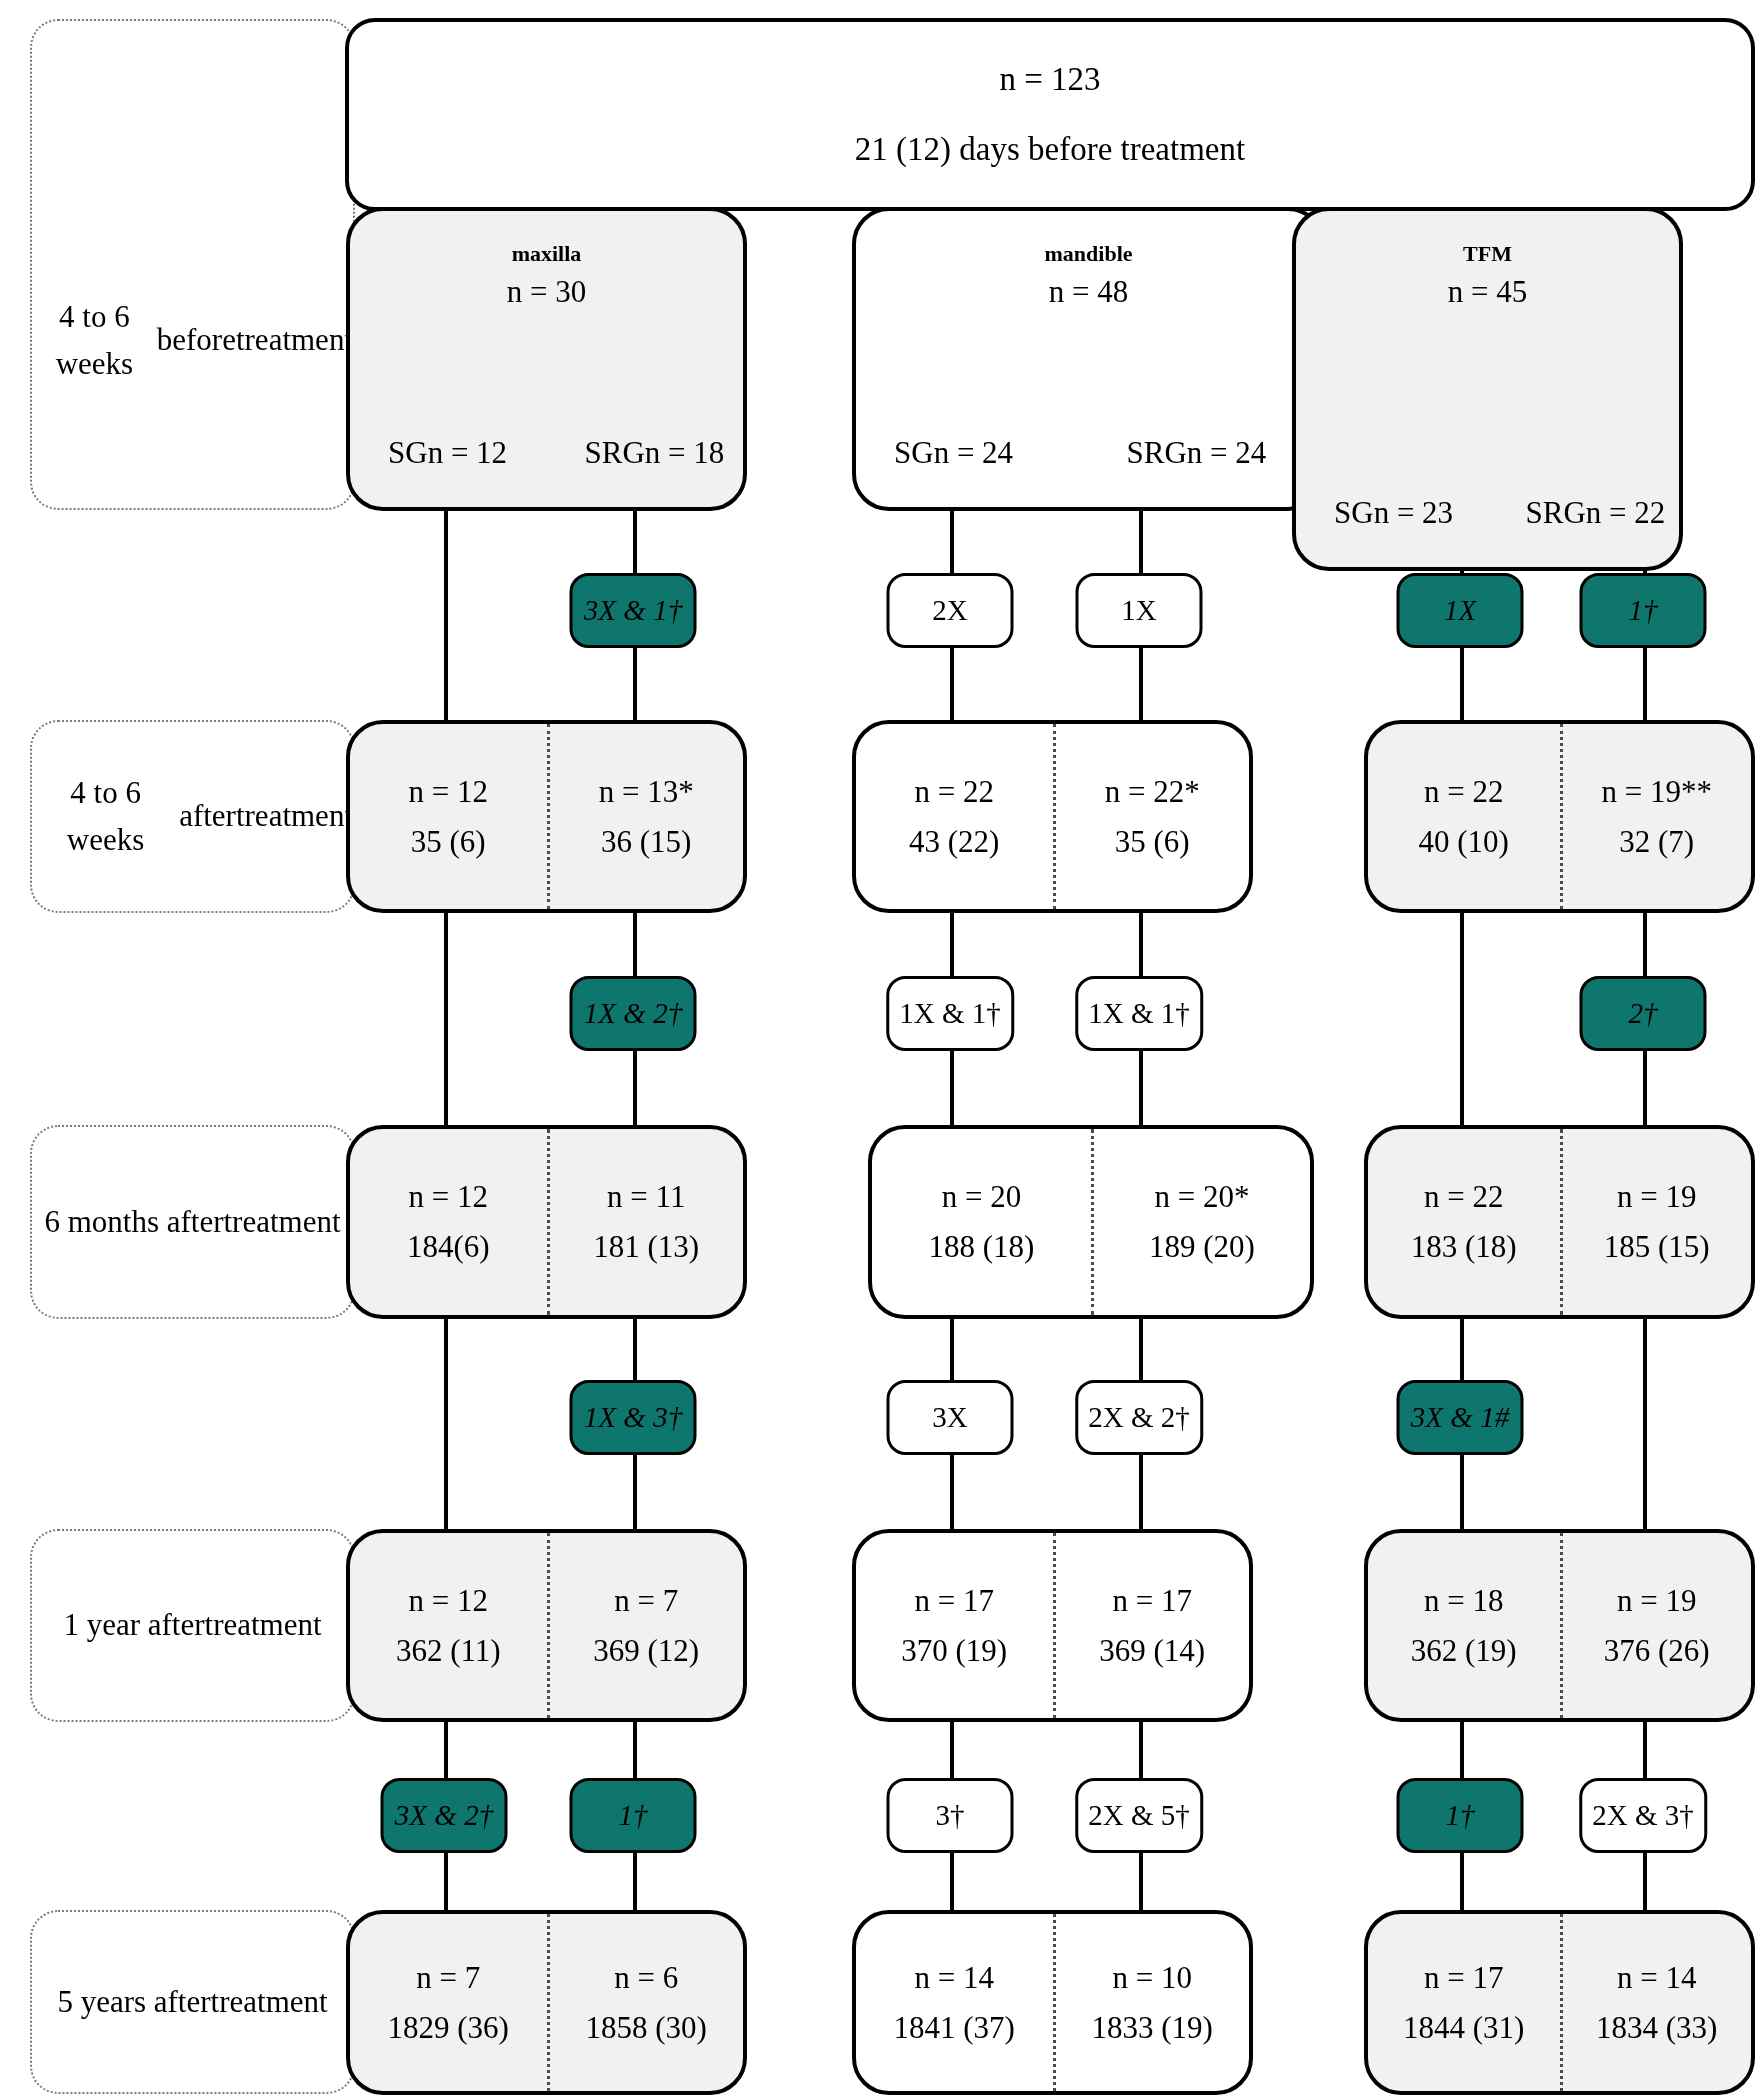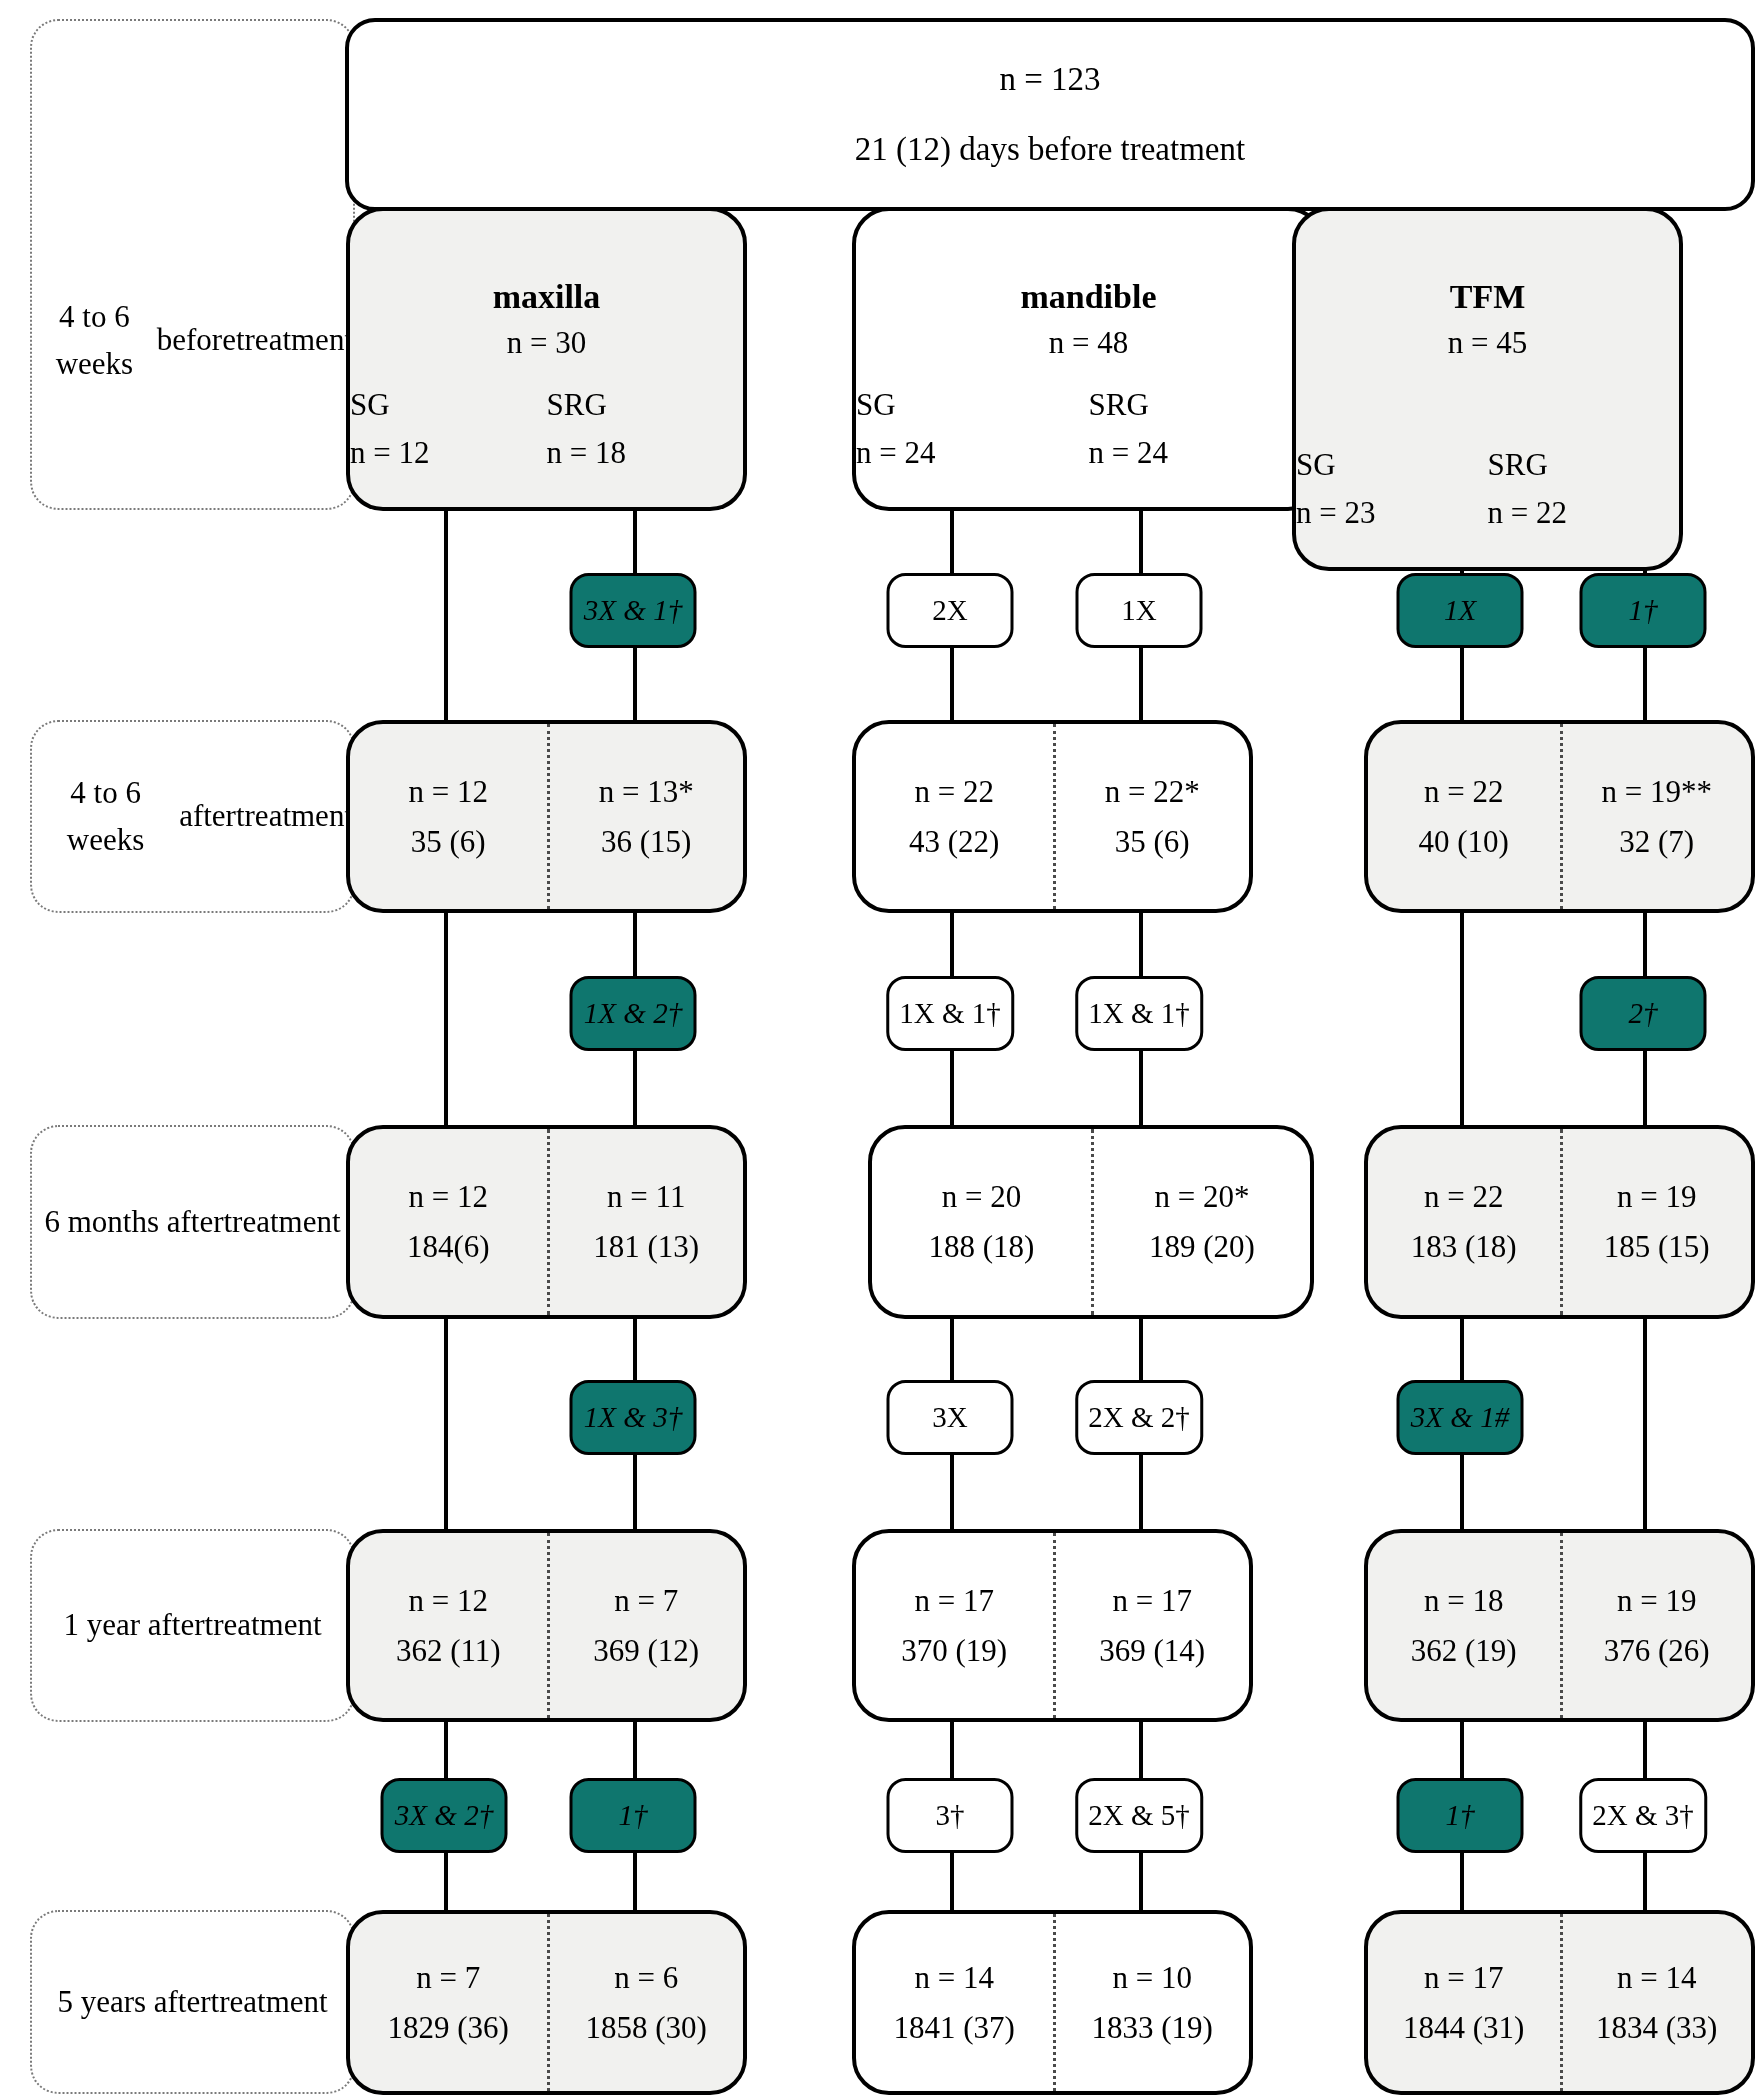--- a/index.html
+++ b/index.html
@@ -16,24 +16,24 @@
   .node {
     position:absolute; border:4px solid #000; border-radius:37px; background:#ffffff;
     box-sizing:border-box;
   }
   .shaded { background:#f1f1ef; }
   .top-box {
     display:flex; flex-direction:column; align-items:center; justify-content:center;
     font-size:33px; line-height:1.8;gap:11px;
   }
   .group-box { display:flex; flex-direction:column; align-items:center; padding:30px 0 30px; }
-  .group-title { font-weight:bold; font-size:34px; line-height:1.2;margin-top:36px; }
+  .group-title { font-weight:bold; font-size:22px; line-height:1.2; }
   .group-n { font-size:31px; line-height:1.3; margin-top:5px; }
   .subrow { display:flex; width:100%; margin-top:auto; }
-  .subcell { width:50%; display:flex; flex-direction:column; align-items:flex-start; font-size:31px; line-height:1.55; }
+  .subcell { width:50%; display:flex; flex-direction:row; align-items:flex-end; font-size:31px; line-height:1.55;padding-left:38px; }
   .stage-box { display:flex; }
   .stage-half {
     width:50%; display:flex; flex-direction:column; align-items:center; justify-content:center;
     font-size:31px; line-height:1.6; box-sizing:border-box;
   }
   .stage-half.right { border-left:3px dotted #4a4a4a; }
   .vline { position:absolute; width:3.6px; background:#000; }
   .drop {
     position:absolute; transform:translateX(-50%);
     border:3.6px solid #000; border-radius:19px; background:#ffffff;

